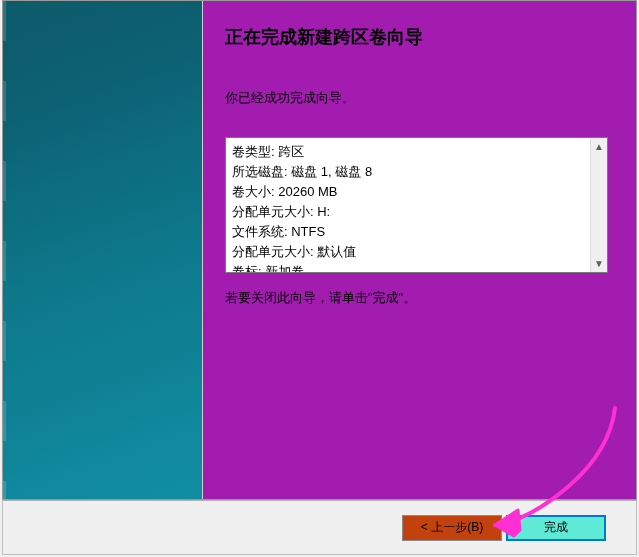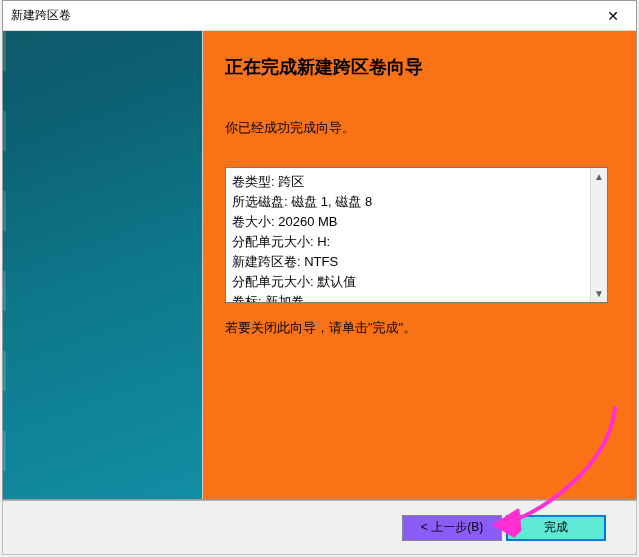--- a/index.html
+++ b/index.html
@@ -45,21 +45,21 @@
     justify-content: center;
     font-size: 14px;
     color: #000;
     cursor: pointer;
   }
 
   
   .wizard-body {
     flex: 1;
     display: flex;
-    background: #f97316;
+    background: #a21caf;
   }
   .side-graphic {
     width: 200px;
     background: linear-gradient(160deg, #0e5a6a 0%, #0c6173 20%, #0e798c 55%, #118ea4 100%);
     border-right: 1px solid #cfcfcf;
     position: relative;
   }
   .side-graphic::after {
     content: "";
     position: absolute;
@@ -137,21 +137,21 @@
     display: flex;
     align-items: center;
     justify-content: flex-end;
     padding-right: 30px;
     gap: 4px;
   }
   .btn {
     min-width: 100px;
     height: 26px;
     border: 1px solid #8a8a8a;
-    background: #8b5cf6;
+    background: #c2410c;
     font-family: inherit;
     font-size: 12px;
     cursor: pointer;
     padding: 0 14px;
   }
   .btn-primary {
     border: 2px solid #0078d7;
     background: #5eead4;
   }
 
@@ -162,41 +162,35 @@
     top: 400px;
     width: 180px;
     height: 160px;
     pointer-events: none;
   }
 </style>
 </head>
 <body>
 
 <div class="window">
-  <div class="titlebar">
-    <span class="title-text">新建跨区卷</span>
-    <div class="close-btn">
-      <span>✕</span>
-    </div>
-  </div>
 
   <div class="wizard-body">
     <div class="side-graphic"></div>
 
     <div class="content">
       <div class="heading">正在完成新建跨区卷向导</div>
       <div class="para">你已经成功完成向导。</div>
 
       <div class="settings-box-wrap">
         <div class="settings-box">
           <div>卷类型: 跨区</div>
           <div>所选磁盘: 磁盘 1, 磁盘 8</div>
           <div>卷大小: 20260 MB</div>
           <div>分配单元大小: H:</div>
-          <div>新建跨区卷: NTFS</div>
+          <div>文件系统: NTFS</div>
           <div>分配单元大小: 默认值</div>
           <div>卷标: 新加卷</div>
         </div>
         <div class="vscroll">
           <div class="arrow">▲</div>
           <div class="track"></div>
           <div class="arrow">▼</div>
         </div>
       </div>
 

